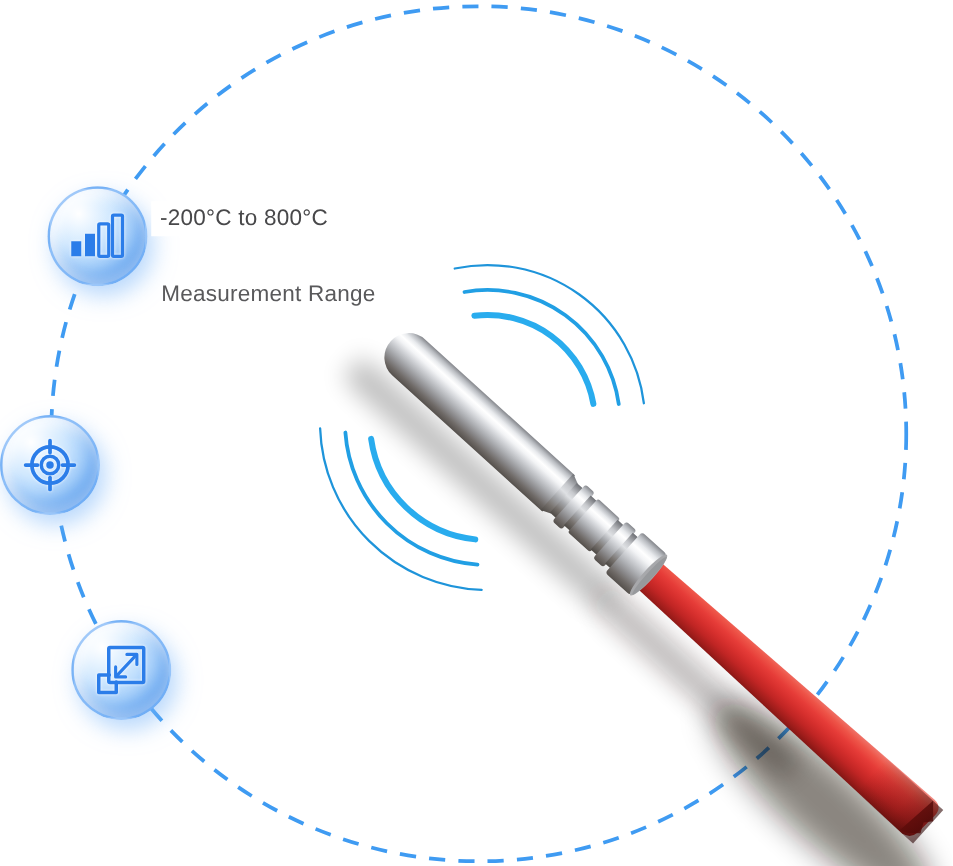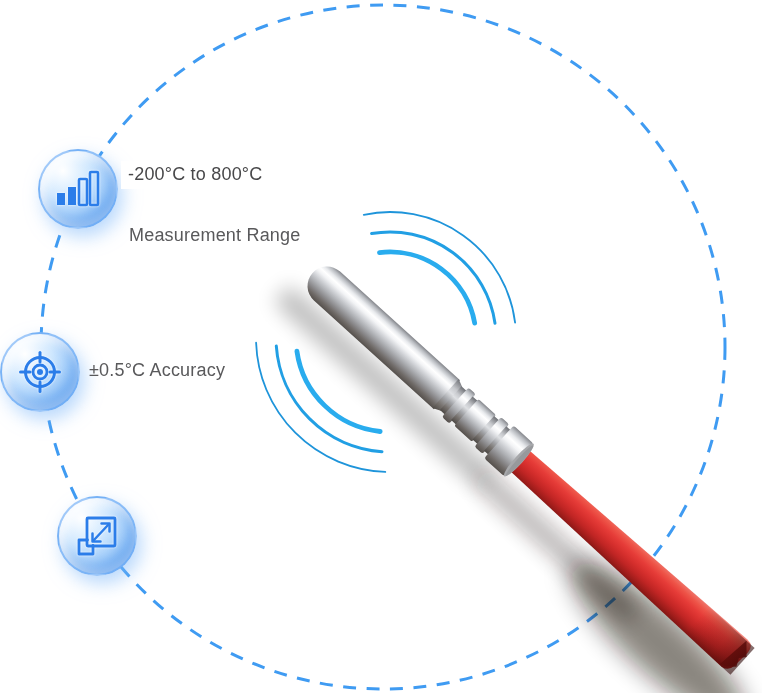--- a/index.html
+++ b/index.html
@@ -145,21 +145,20 @@
     <svg width="44" height="44" viewBox="0 0 44 44" fill="none" stroke="var(--icon_blue)" stroke-width="3" stroke-linecap="round">
       <circle cx="22" cy="22" r="14.5"></circle>
       <circle cx="22" cy="22" r="7" stroke-width="2.8"></circle>
       <circle cx="22" cy="22" r="3" fill="var(--icon_blue)" stroke="none"></circle>
       <line x1="22" y1="2.5" x2="22" y2="12"></line>
       <line x1="22" y1="32" x2="22" y2="41.5"></line>
       <line x1="2.5" y1="22" x2="12" y2="22"></line>
       <line x1="32" y1="22" x2="41.5" y2="22"></line>
     </svg>
   </div>
-  <div class="label lab-acc">±0.5°C Accuracy</div>
 
   <div class="bubble b3">
     <svg width="44" height="44" viewBox="0 0 44 44" fill="none" stroke="var(--icon_blue)" stroke-width="2.8" stroke-linecap="round" stroke-linejoin="round">
       <polyline points="12.5,26 4,26 4,40 18,40 18,31.5"></polyline>
       <rect x="12" y="4" width="28" height="28" rx="1"></rect>
       <line x1="18.5" y1="26.5" x2="33.5" y2="10.5" stroke-width="2.5"></line>
       <polyline points="26.5,9.5 34.5,9.5 34.5,17.5" stroke-width="2.5"></polyline>
       <polyline points="25.5,27.5 17.5,27.5 17.5,19.5" stroke-width="2.5"></polyline>
     </svg>
   </div>

